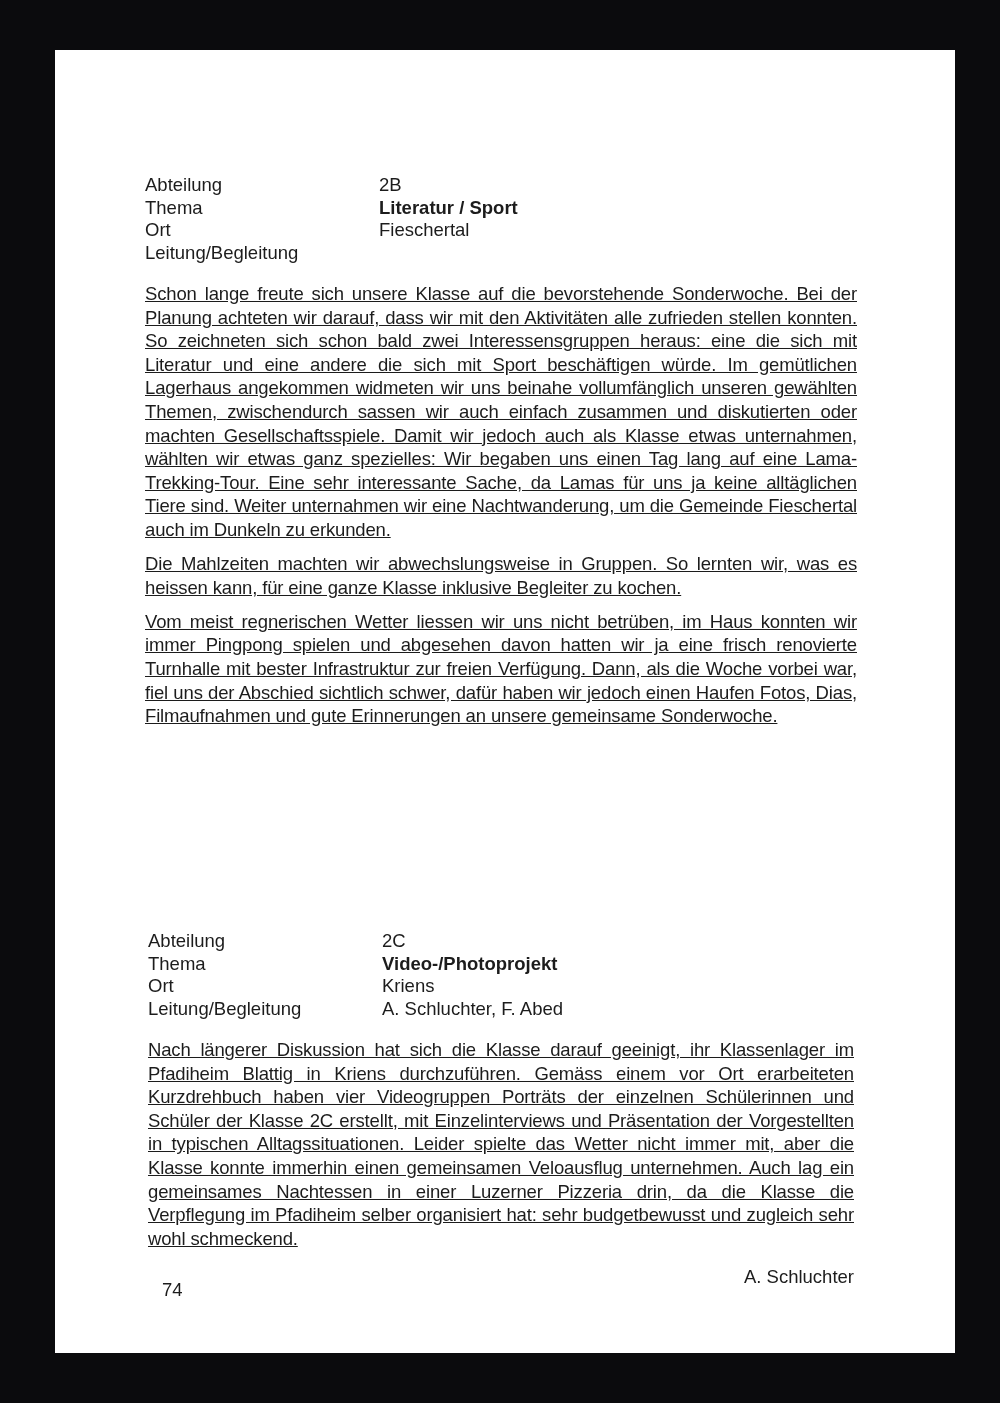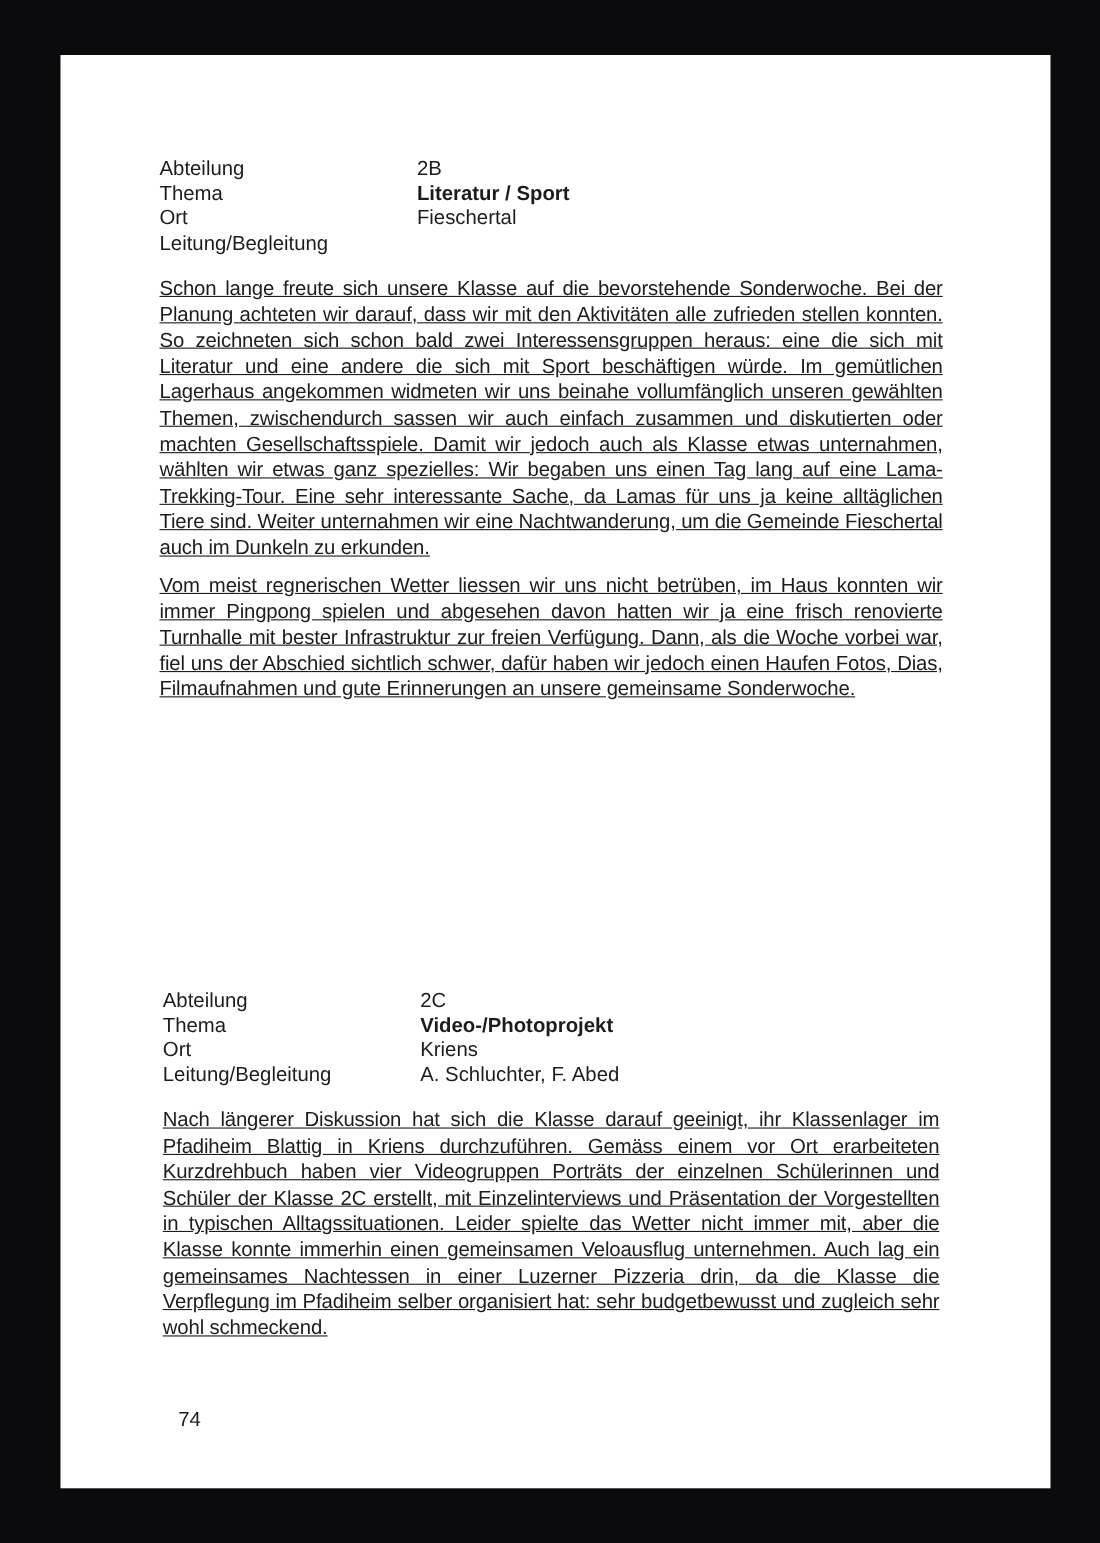--- a/index.html
+++ b/index.html
@@ -19,20 +19,21 @@
       position: absolute;
       left: 55px;
       top: 50px;
       width: 900px;
       height: 1303px;
       background: #ffffff;
     }
     .block {
       position: absolute;
       width: 712px;
+      margin-top: 32px;
     }
     .meta {
       font-size: 18.5px;
       line-height: 22.5px;
     }
     .meta-row {
       display: flex;
     }
     .meta-label {
       width: 234px;
@@ -82,20 +83,21 @@
       <div class="meta-row">
         <span class="meta-label">Ort</span>
         <span class="meta-value">Fieschertal</span>
       </div>
       <div class="meta-row">
         <span class="meta-label">Leitung/Begleitung</span>
       </div>
     </div>
     <div class="body-text">
       <p>Schon lange freute sich unsere Klasse auf die bevorstehende Sonderwoche. Bei der Planung achteten wir darauf, dass wir mit den Aktivitäten alle zufrieden stellen konnten. So zeichneten sich schon bald zwei Interessensgruppen her­aus: eine die sich mit Literatur und eine andere die sich mit Sport beschäftigen würde. Im gemütlichen Lagerhaus angekommen widmeten wir uns beinahe vollumfänglich unseren gewählten Themen, zwischendurch sassen wir auch einfach zusammen und diskutierten oder machten Gesellschaftsspiele. Damit wir jedoch auch als Klasse etwas unternahmen, wählten wir etwas ganz spezi­elles: Wir begaben uns einen Tag lang auf eine Lama-Trekking-Tour. Eine sehr interessante Sache, da Lamas für uns ja keine alltäglichen Tiere sind. Weiter unternahmen wir eine Nachtwanderung, um die Gemeinde Fieschertal auch im Dunkeln zu erkunden.</p>
+      <p>Die Mahlzeiten machten wir abwechslungsweise in Gruppen. So lernten wir, was es heissen kann, für eine ganze Klasse inklusive Begleiter zu kochen.</p>
       <p>Vom meist regnerischen Wetter liessen wir uns nicht betrüben, im Haus konn­ten wir immer Pingpong spielen und abgesehen davon hatten wir ja eine frisch renovierte Turnhalle mit bester Infrastruktur zur freien Verfügung. Dann, als die Woche vorbei war, fiel uns der Abschied sichtlich schwer, dafür haben wir je­doch einen Haufen Fotos, Dias, Filmaufnahmen und gute Erinnerungen an un­sere gemeinsame Sonderwoche.</p>
     </div>
   </div>
 
   <div class="block" style="left:93px; top:848px;">
     <div class="meta">
       <div class="meta-row">
         <span class="meta-label">Abteilung</span>
         <span class="meta-value">2C</span>
       </div>
@@ -108,16 +110,17 @@
         <span class="meta-value">Kriens</span>
       </div>
       <div class="meta-row">
         <span class="meta-label">Leitung/Begleitung</span>
         <span class="meta-value">A. Schluchter, F. Abed</span>
       </div>
     </div>
     <div class="body-text" style="width:706px;">
       <p>Nach längerer Diskussion hat sich die Klasse darauf geeinigt, ihr Klassenlager im Pfadiheim Blattig in Kriens durchzuführen. Gemäss einem vor Ort erarbei­teten Kurzdrehbuch haben vier Videogruppen Porträts der einzelnen Schülerin­nen und Schüler der Klasse 2C erstellt, mit Einzelinterviews und Präsentation der Vorgestellten in typischen Alltagssituationen. Leider spielte das Wetter nicht immer mit, aber die Klasse konnte immerhin einen gemeinsamen Veloausflug unternehmen. Auch lag ein gemeinsames Nachtessen in einer Luzerner Pizzeria drin, da die Klasse die Verpflegung im Pfadiheim selber organisiert hat: sehr budgetbewusst und zugleich sehr wohl schmeckend.</p>
     </div>
+    <div class="signature" style="margin-top:16px; width:706px;">A. Schluchter</div>
   </div>
 
   <div class="page-number">74</div>
 </div>
 
 </body></html>

